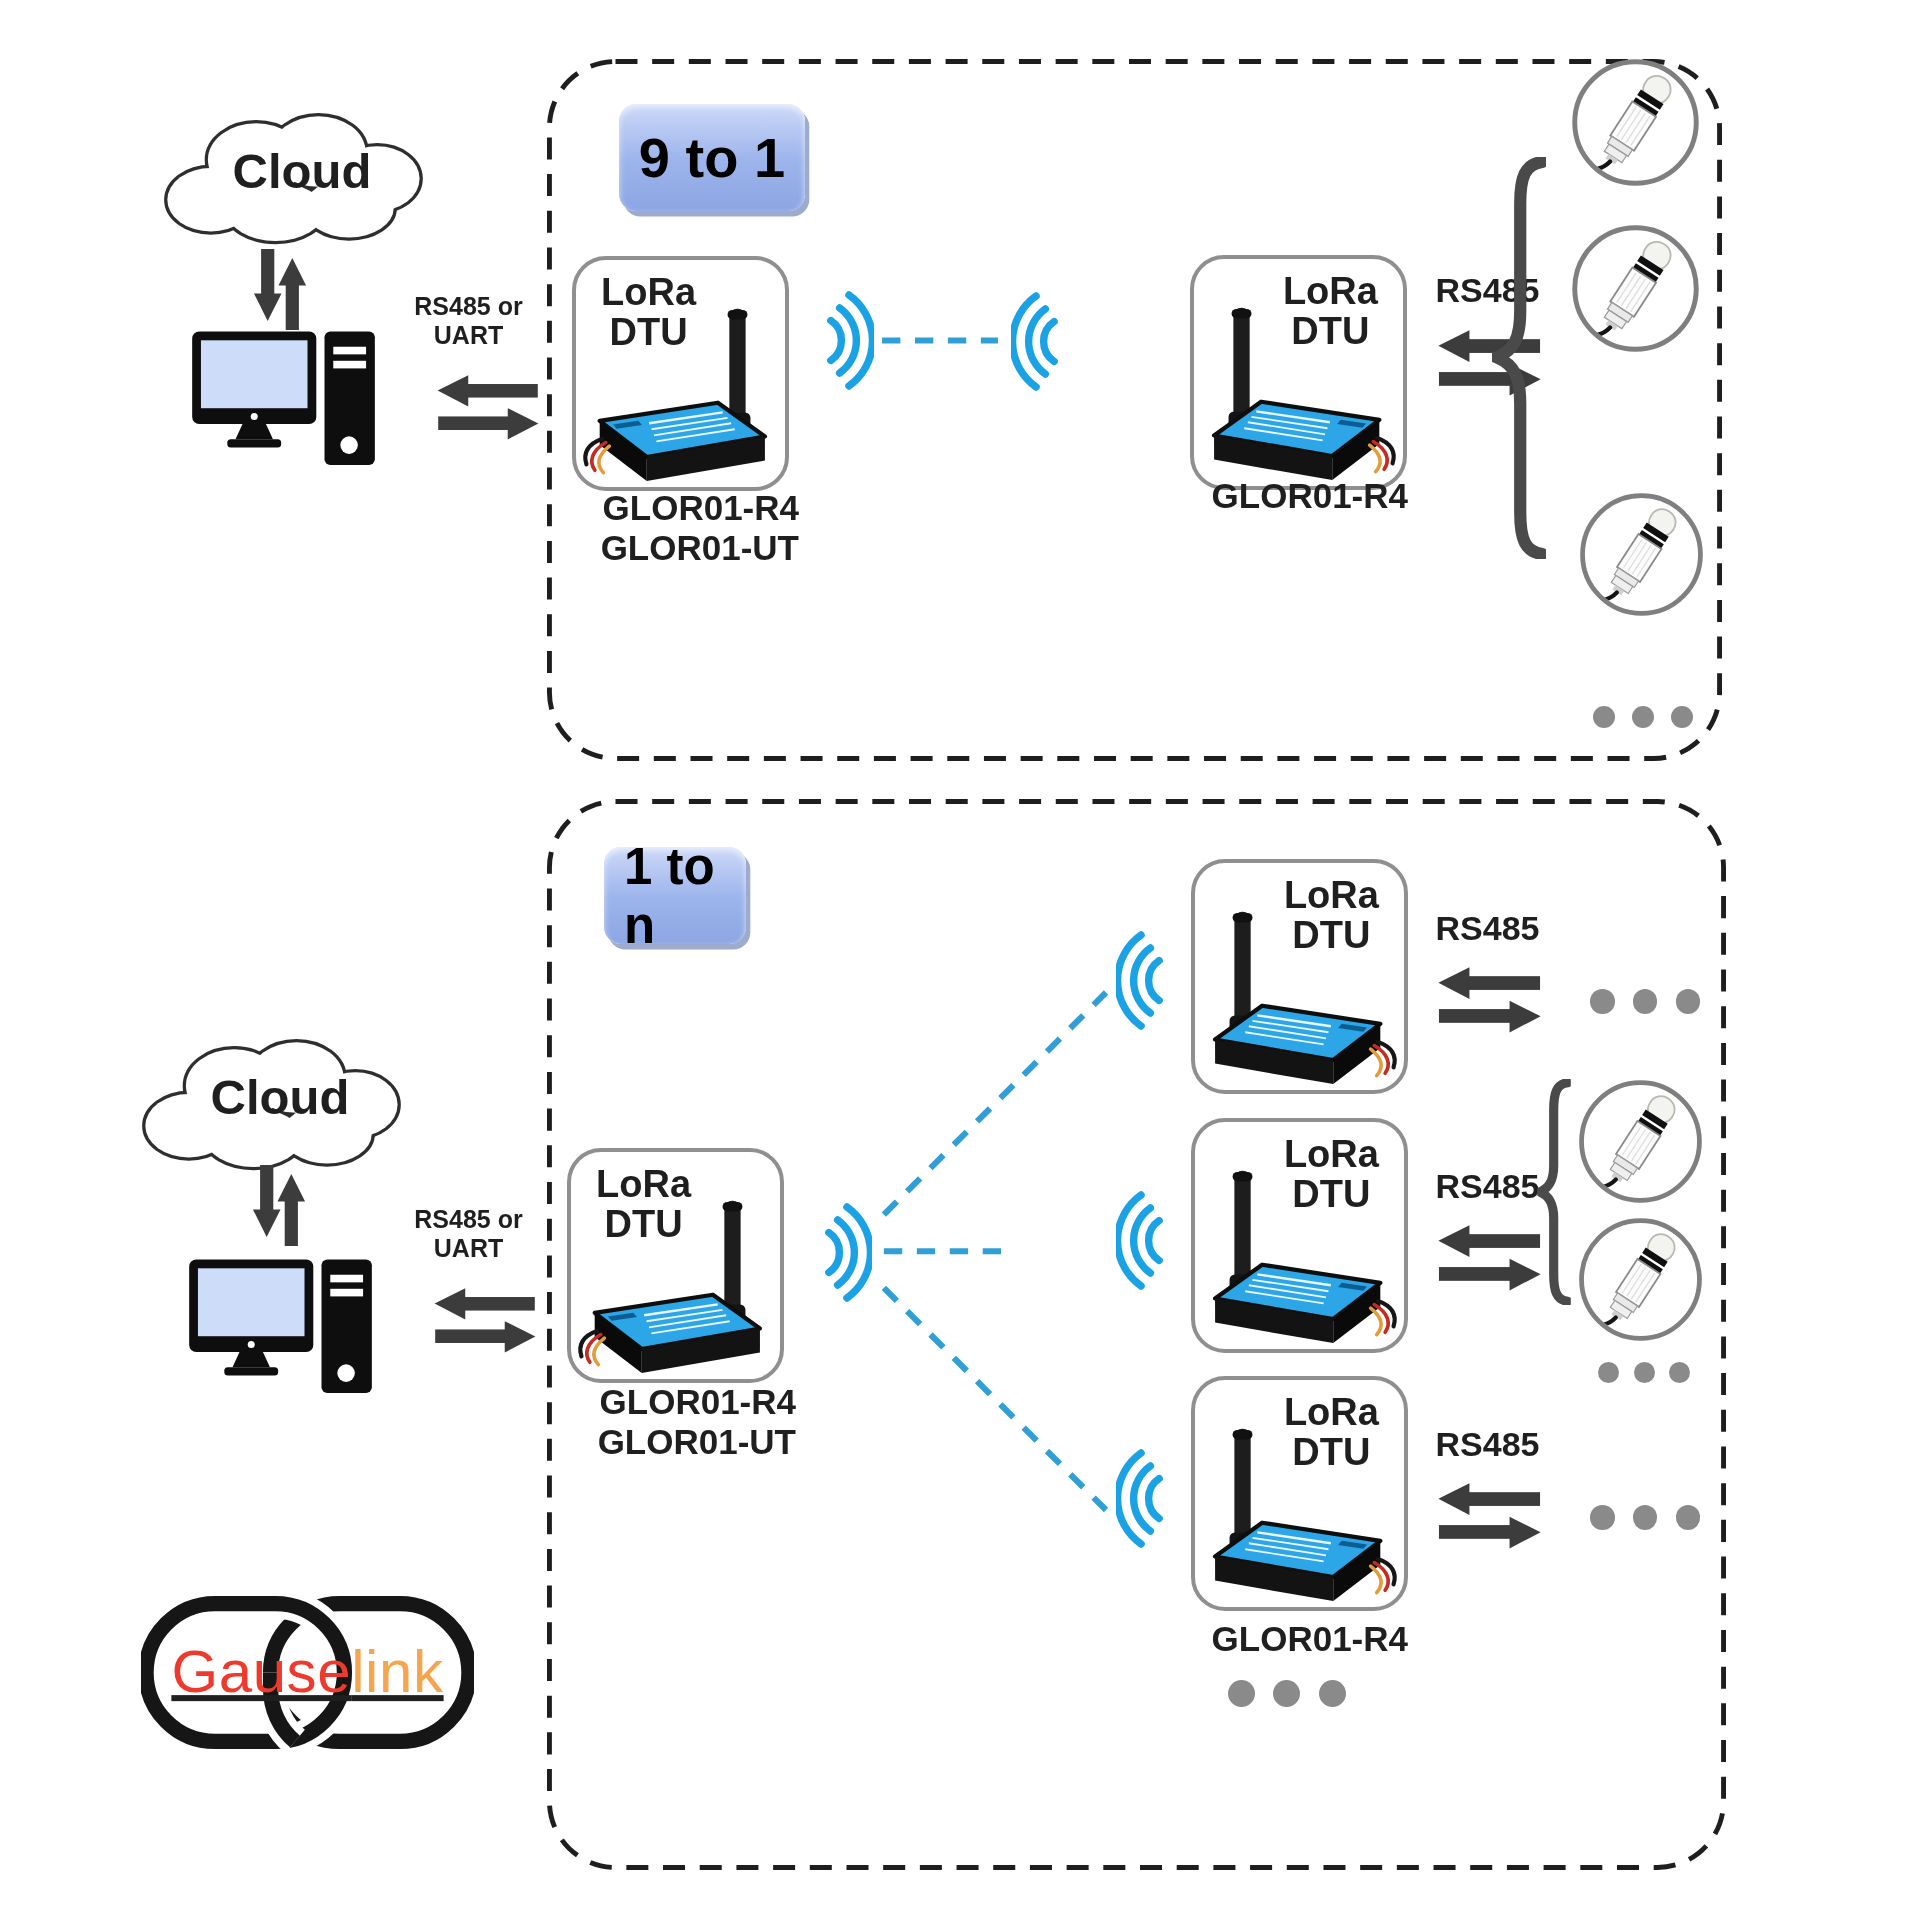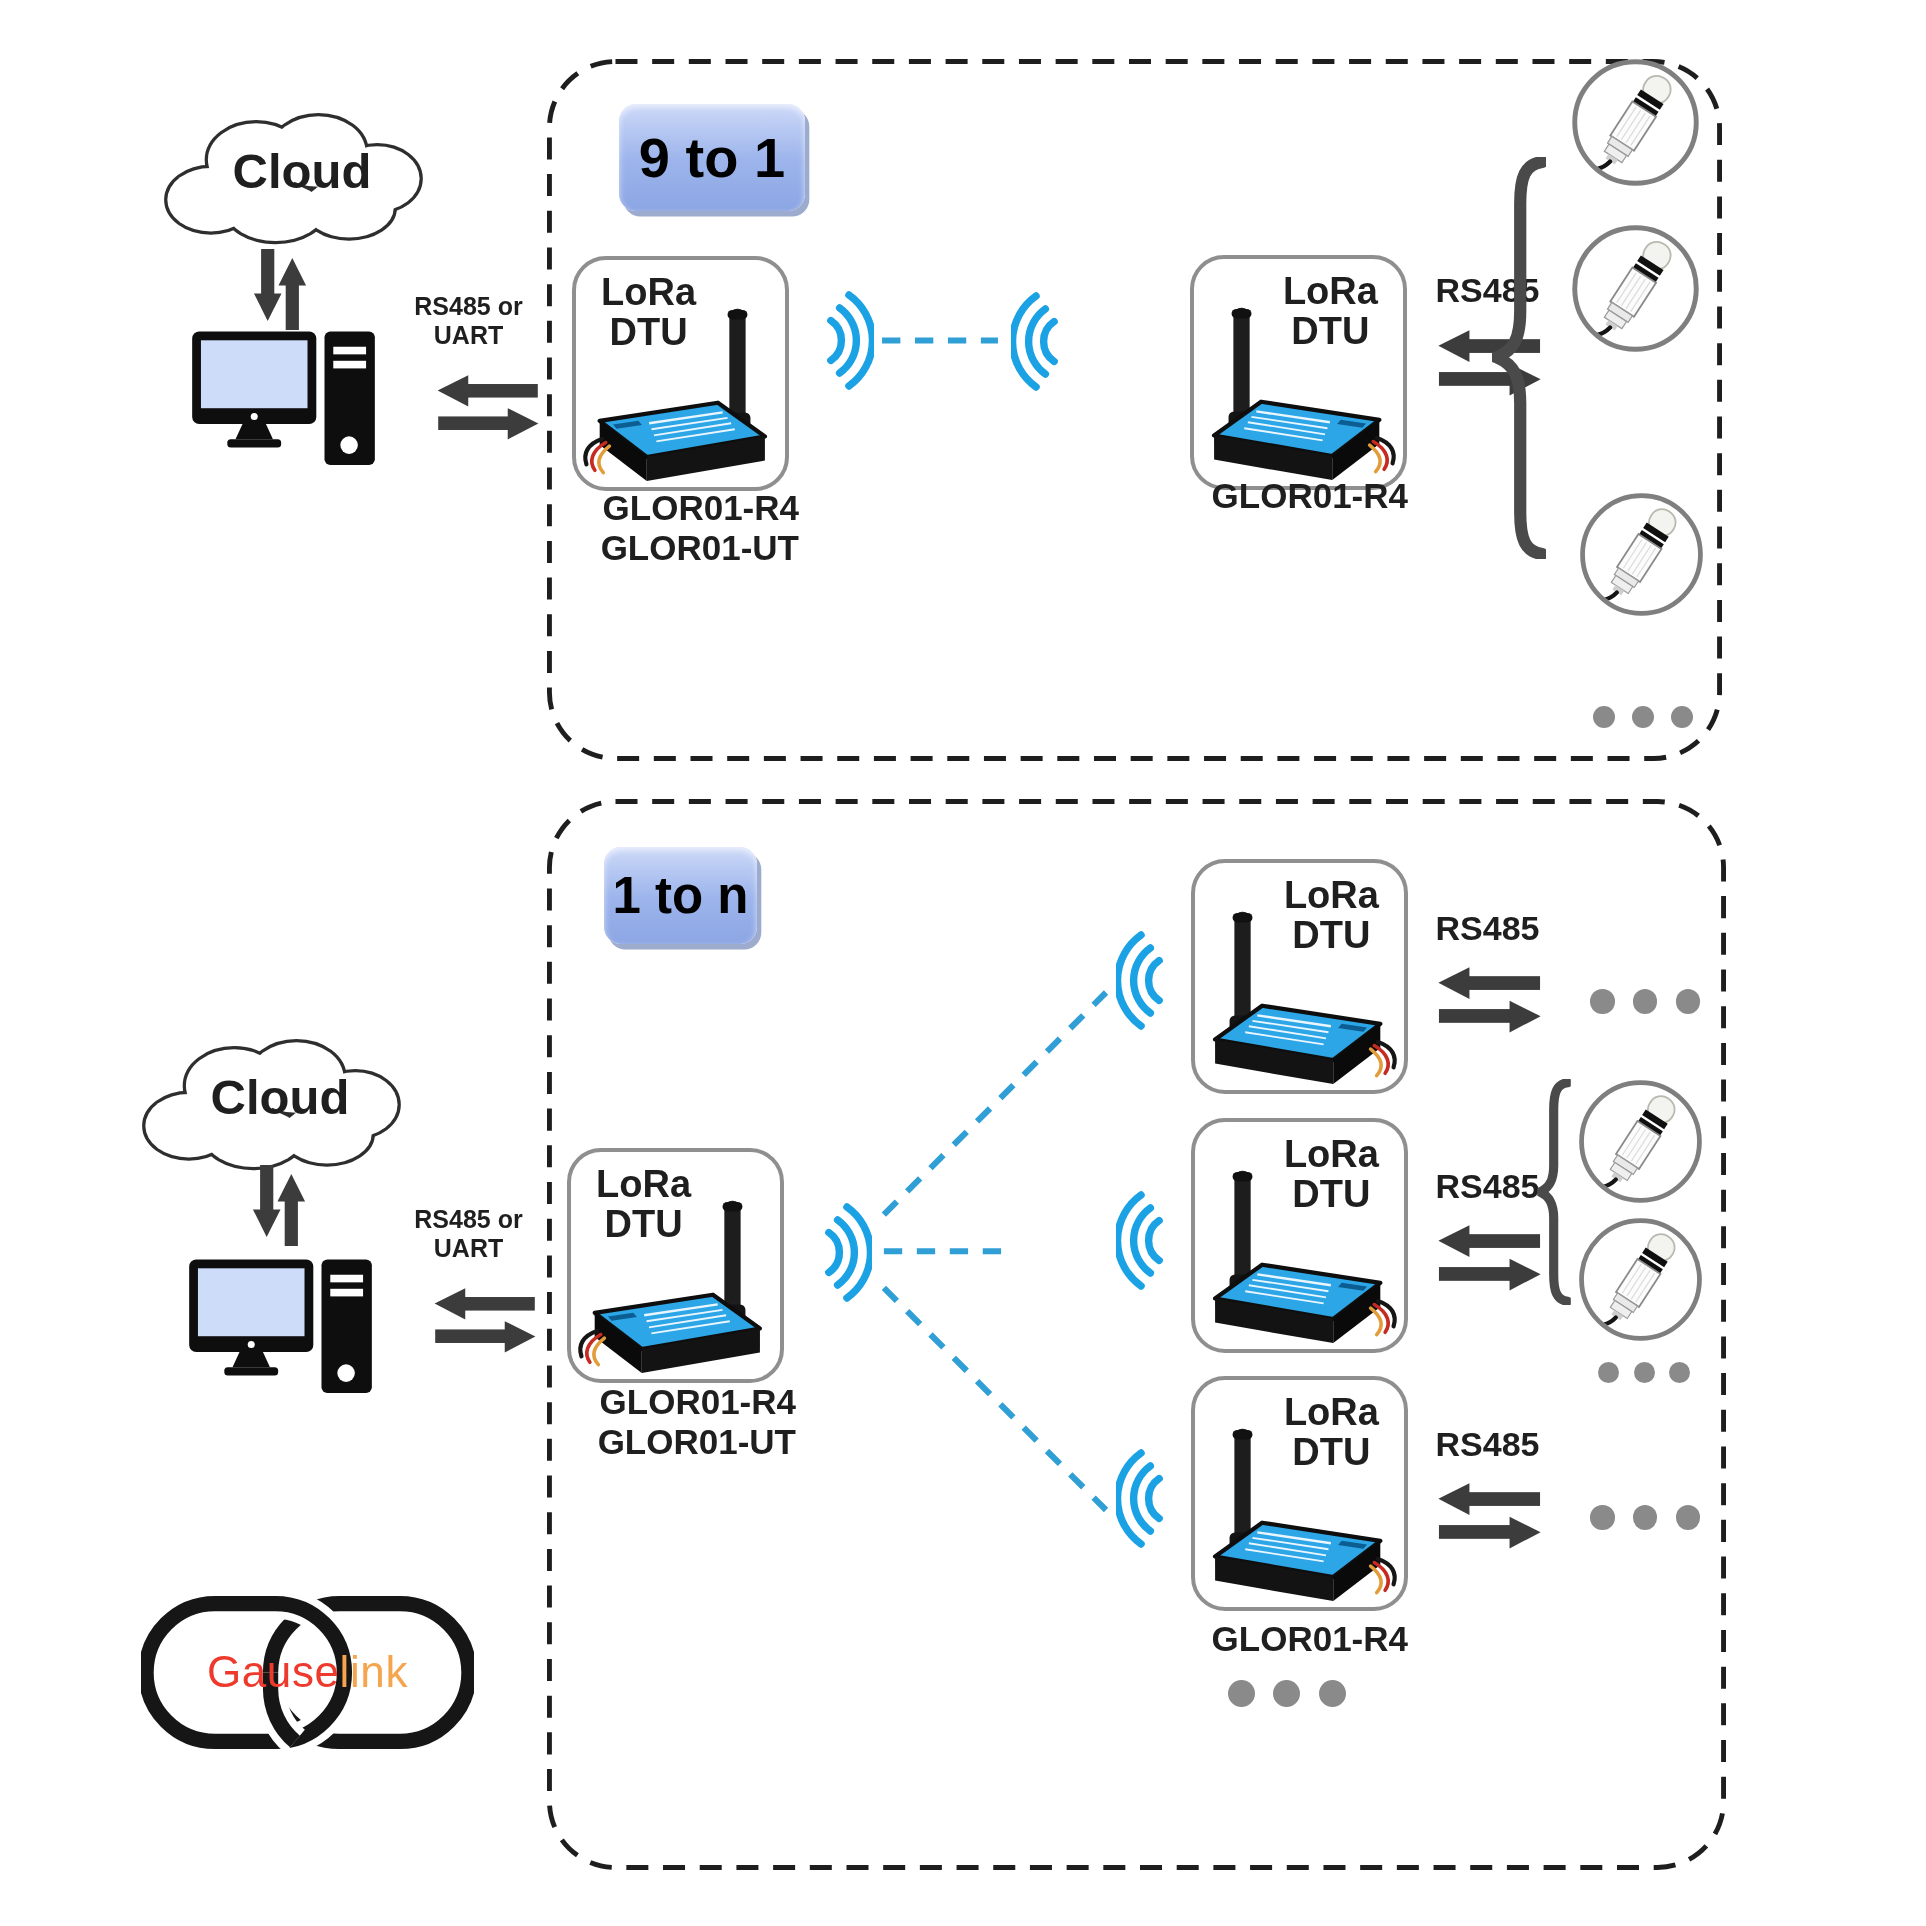--- a/index.html
+++ b/index.html
@@ -17,21 +17,21 @@
   .node.mirror .device{transform:scaleX(-1);}
   .wifi-m{transform:scaleX(-1);}
   .models{font-weight:bold;font-size:35px;text-align:right;line-height:1.14;}
   .cloud-wrap svg{position:absolute;left:0;top:0;width:100%;height:100%;}
   .cloud-label{position:absolute;left:0;right:0;top:50%;transform:translateY(-58%);text-align:center;font-size:49px;font-weight:bold;}
   .cloud-label.sm{font-size:49px;}
   .dots{display:flex;align-items:center;}
   .dot{width:var(--d,24.5px);height:var(--d,24.5px);border-radius:50%;background:var(--dot-gray,#8A8A8A);margin-right:var(--g,17px);}
   .dot:last-child{margin-right:0;}
   .rsuart{font-weight:bold;font-size:25px;text-align:center;line-height:1.14;}
-  .logo-text{position:absolute;left:0;right:0;top:50%;transform:translateY(-52%);text-align:center;font-size:44px;font-weight:400;letter-spacing:0.6px;}
+  .logo-text{position:absolute;left:0;right:0;top:50%;transform:translateY(-52%);text-align:center;font-size:60px;font-weight:400;letter-spacing:0.6px;text-decoration:underline;}
   .logo-text .p1{color:var(--logo-red,#EE3A2C);}
   .logo-text .p2{color:var(--logo-orange,#F6A54F);}
 </style>
 </head>
 <body>
 
 <div class="canvas">
 
   <svg width="0" height="0" style="position:absolute" aria-hidden="true">
     <defs>
@@ -245,21 +245,21 @@
       <use href="#sym-computer"></use>
     </svg>
   <div class="abs rsuart" style="left:378px;top:1205px;width:165px;">
     <div>RS485 or</div>
     <div>UART</div>
   </div>
   <svg class="abs" style="left:425px;top:1287px;width:104px;height:66px" viewBox="0 0 175 112">
       <use href="#sym-swaph"></use>
     </svg>
 
-  <div class="abs badge" style="left:596px;top:847px;width:153px;height:97px;font-size:51px;">1 to n</div>
+  <div class="abs badge" style="left:596px;top:847px;width:122px;height:97px;font-size:51px;padding-left:20px;">1 to n</div>
 
   <div class="abs node" style="left:559px;top:1148px;">
     <div class="node-title">
       <div>LoRa</div>
       <div>DTU</div>
     </div>
     <svg class="device" viewBox="0 0 340 300">
         <use href="#sym-device"></use>
       </svg>
   </div>

